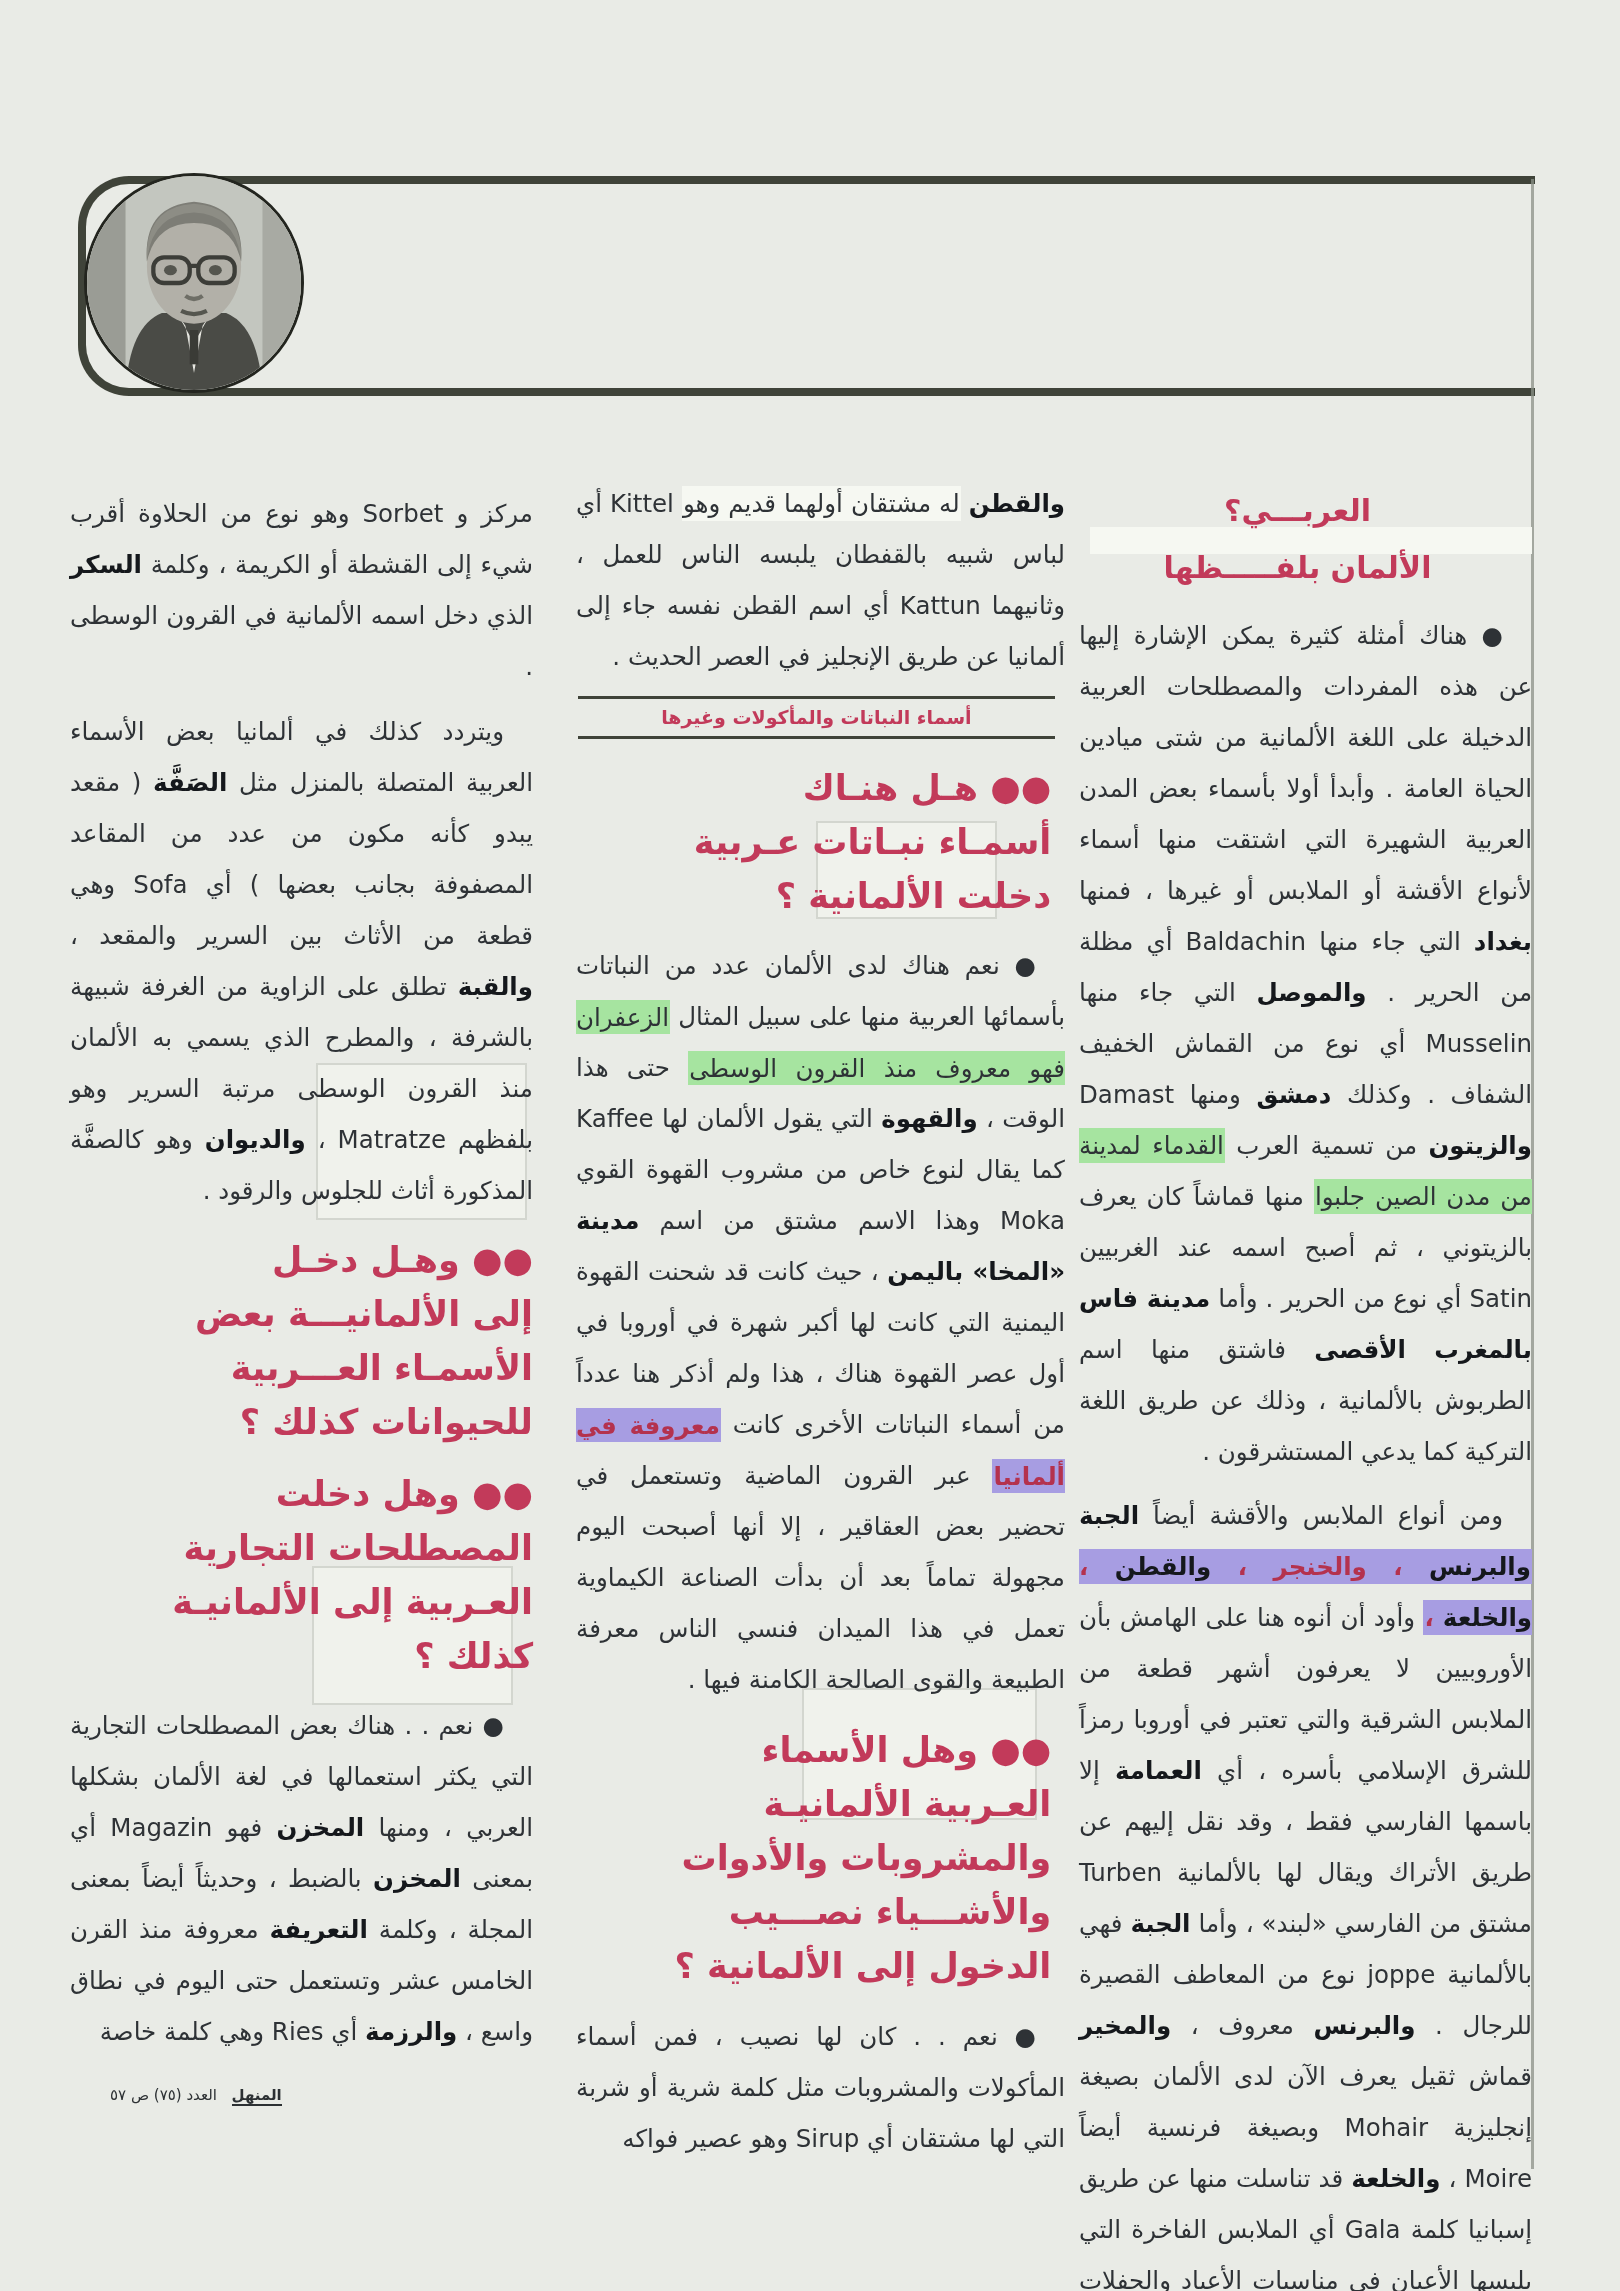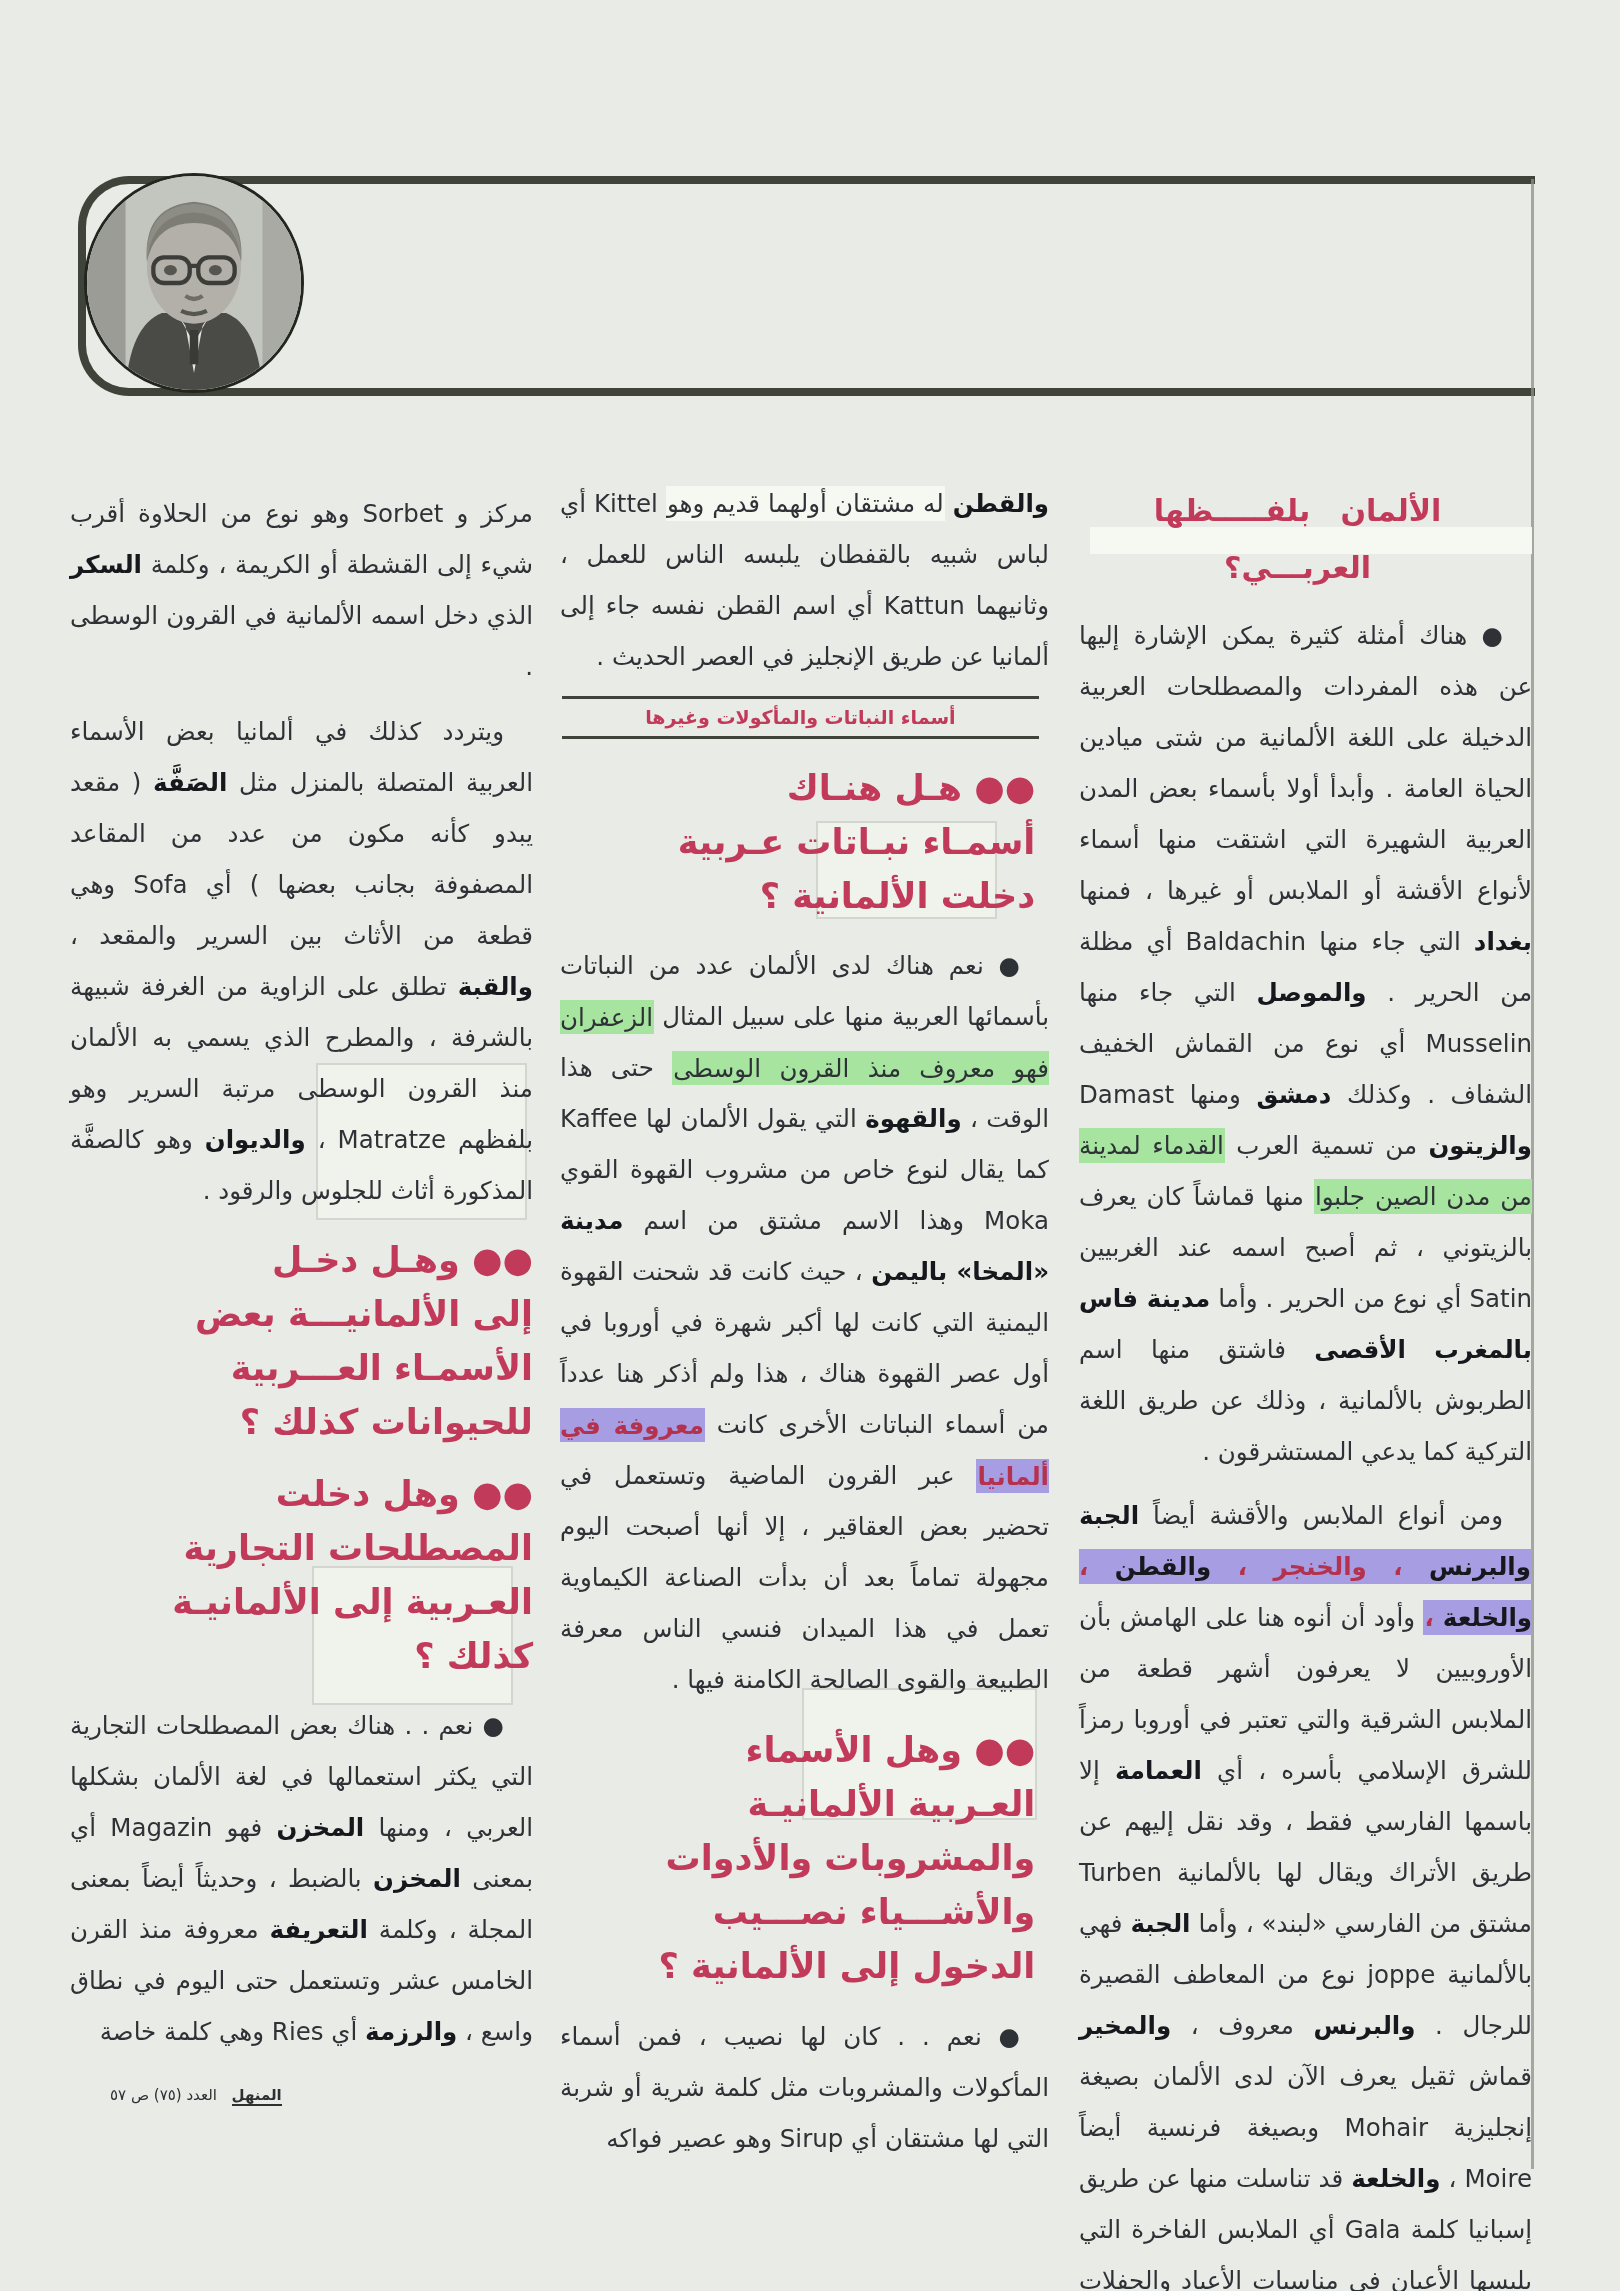--- a/index.html
+++ b/index.html
@@ -21,21 +21,21 @@
 
   
   .ghost-box{position:absolute;border:2px solid rgba(110,116,104,.22);background:rgba(248,250,244,.45);}
 
   
   .white-patch{position:absolute;background:var(--patch);}
 
   
   .col{position:absolute;color:var(--ink);text-align:justify;}
   .col-right{left:1063px;top:482px;width:469px;}
-  .col-middle{left:544px;top:478px;width:505px;}
+  .col-middle{left:560px;top:478px;width:505px;}
   .col-left{left:54px;top:488px;width:479px;}
 
   .para{font-size:24.5px;line-height:51px;margin-bottom:13.7px;margin-left:16px;}
   .para.indent{text-indent:29px;}
   .para.bullet{text-indent:29px;}
 
   .article-heading{color:var(--accent);font-weight:bold;font-size:30px;line-height:57px;text-align:center;margin-bottom:13.7px;position:relative;z-index:2;}
   .article-heading .h-line{display:block;}
   .article-heading .h-line:first-child{word-spacing:19.6px;}
 
@@ -88,22 +88,22 @@
 
   <div class="ghost-box" style="left:816px;top:821px;width:181px;height:98px;"></div>
   <div class="ghost-box" style="left:316px;top:1063px;width:211px;height:157px;"></div>
   <div class="ghost-box" style="left:312px;top:1566px;width:201px;height:139px;"></div>
   <div class="ghost-box" style="left:802px;top:1688px;width:235px;height:132px;"></div>
 
   <div class="white-patch" style="left:1090px;top:527px;width:442px;height:27.4px;"></div>
 
   <div class="col col-right">
     <div class="article-heading">
+      <span class="h-line">العربـــي؟</span>
       <span class="h-line">الألمان بلفـــــظها</span>
-      <span class="h-line">العربـــي؟</span>
     </div>
     <p class="para bullet">● هناك أمثلة كثيرة يمكن الإشارة إليها عن هذه المفردات والمصطلحات العربية الدخيلة على اللغة الألمانية من شتى ميادين الحياة العامة . وأبدأ أولا بأسماء بعض المدن العربية الشهيرة التي اشتقت منها أسماء لأنواع الأقشة أو الملابس أو غيرها ، فمنها <span class="ink-b">بغداد</span> التي جاء منها Baldachin أي مظلة من الحرير . <span class="ink-b">والموصل</span> التي جاء منها Musselin أي نوع من القماش الخفيف الشفاف . وكذلك <span class="ink-b">دمشق</span> ومنها Damast <span class="ink-b">والزيتون</span> من تسمية العرب <span class="hl-green">القدماء لمدينة من مدن الصين جلبوا</span> منها قماشاً كان يعرف بالزيتوني ، ثم أصبح اسمه عند الغربيين Satin أي نوع من الحرير . وأما <span class="ink-b">مدينة فاس بالمغرب</span> <span class="ink-b">الأقصى</span> فاشتق منها اسم الطربوش بالألمانية ، وذلك عن طريق اللغة التركية كما يدعي المستشرقون .</p>
     <p class="para indent">ومن أنواع الملابس والأقشة أيضاً <span class="ink-b">الجبة</span> <span class="hl-purple ink-red"><span class="ink-b">والبرنس</span> ، والخنجر ، <span class="ink-b">والقطن</span> ، <span class="ink-b">والخلعة</span> ،</span> وأود أن أنوه هنا على الهامش بأن الأوروبيين لا يعرفون أشهر قطعة من الملابس الشرقية والتي تعتبر في أوروبا رمزاً للشرق الإسلامي بأسره ، أي <span class="ink-b">العمامة</span> إلا باسمها الفارسي فقط ، وقد نقل إليهم عن طريق الأتراك ويقال لها بالألمانية Turben مشتق من الفارسي «لبند» ، وأما <span class="ink-b">الجبة</span> فهي بالألمانية joppe نوع من المعاطف القصيرة للرجال . <span class="ink-b">والبرنس</span> معروف ، <span class="ink-b">والمخير</span> قماش ثقيل يعرف الآن لدى الألمان بصيغة إنجليزية Mohair وبصيغة فرنسية أيضاً Moire ، <span class="ink-b">والخلعة</span> قد تناسلت منها عن طريق إسبانيا كلمة Gala أي الملابس الفاخرة التي يلبسها الأعيان في مناسبات الأعياد والحفلات الرسمية ،</p>
   </div>
 
   <div class="col col-middle">
     <p class="para"><span class="ink-b">والقطن</span> <span class="hl-white">له مشتقان أولهما قديم وهو</span> Kittel أي لباس شبيه بالقفطان يلبسه الناس للعمل ، وثانيهما Kattun أي اسم القطن نفسه جاء إلى ألمانيا عن طريق الإنجليز في العصر الحديث .</p>
     <div class="section-heading">أسماء النباتات والمأكولات وغيرها</div>
     <div class="question q-mid">
       <span class="q-line">●● هـل هنـاك</span>

